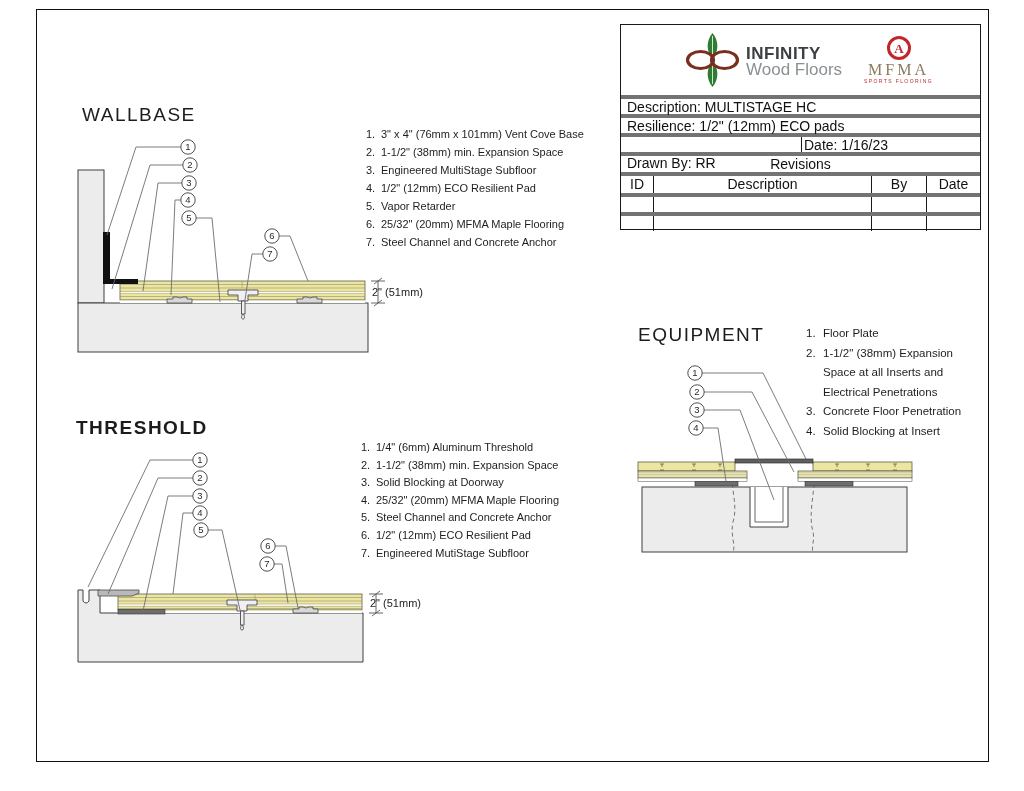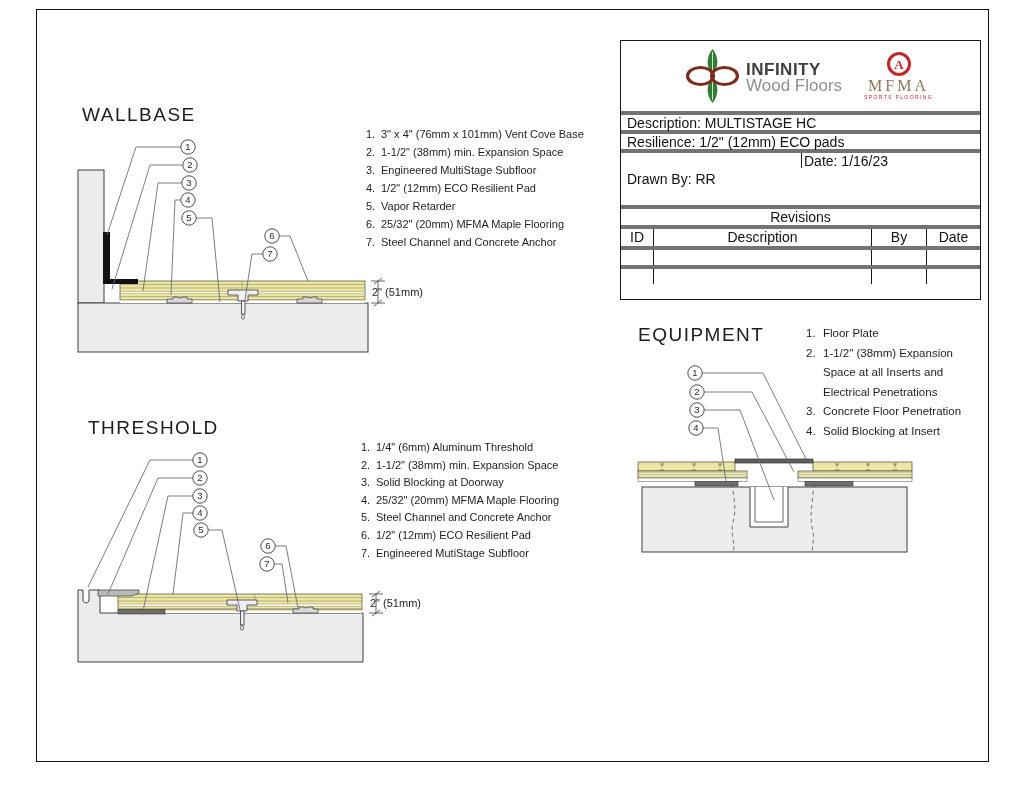--- a/index.html
+++ b/index.html
@@ -28,28 +28,28 @@
   svg .anchor { fill:#f0f0f0; stroke:#4a4a4a; stroke-width:0.9; }
   svg .leader { stroke:#6d6d6d; stroke-width:0.9; fill:none; }
   svg .callout-c { fill:#fff; stroke:#4f4f4f; stroke-width:1; }
   svg .callout-t { font-size:9.5px; fill:#2a2a2a; text-anchor:middle; font-family:"Liberation Sans",sans-serif; }
   svg .dim { stroke:#555; stroke-width:0.9; }
   svg .dimtxt { font-size:11px; fill:#222; font-family:"Liberation Sans",sans-serif; }
   svg .dark { fill:#6e6e6e; stroke:#333; stroke-width:0.6; }
   svg .breakline { stroke:#666; stroke-width:0.9; fill:none; stroke-dasharray:4 3; }
 
   
-  #title-block { position:absolute; left:620px; top:40px; width:361px; height:260px; border:1.6px solid #1a1a1a; background:#fff; font-size:14px; color:#111; }
+  #title-block { position:absolute; left:620px; top:24px; width:361px; height:206px; border:1.6px solid #1a1a1a; background:#fff; font-size:14px; color:#111; }
   .tb-row { border-top:4px solid #737373; display:flex; align-items:center; }
   .tb-logos { height:70px; display:flex; align-items:center; }
   .tb-line { height:19px; padding-left:6px; }
   .tb-split { height:19px; }
   .tb-split .cell-a { width:180px; padding-left:6px; height:100%; display:flex; align-items:center;margin-top:36px; }
   .tb-split .cell-b { flex:1; border-left:1px solid #1a1a1a; padding-left:2px; height:100%; display:flex; align-items:center; }
-  .tb-center { height:19.5px; justify-content:center;margin-top:37px; }
+  .tb-center { height:19.5px; justify-content:center; }
   .tb-grid { height:21px; }
   .tb-grid.short { height:19px; }
   .tb-grid .c { height:100%; display:flex; align-items:center; justify-content:center; }
   .tb-grid .c + .c { border-left:1px solid #1a1a1a; }
   .tb-grid .c1 { width:32px; } .tb-grid .c2 { width:218px; } .tb-grid .c3 { width:55px; } .tb-grid .c4 { flex:1; }
 
   .inf-text { margin-left:6px; }
   .inf-name { font-size:17px; font-weight:bold; color:#3c4043; letter-spacing:0.5px; line-height:18px; }
   .inf-sub { font-size:17px; color:#8b9094; line-height:13px; }
   .aacer { margin-left:22px; display:flex; flex-direction:column; align-items:center; }
@@ -166,21 +166,21 @@
     <div class="row">
         <span class="num">6.</span>
         <span class="txt">25/32" (20mm) MFMA Maple Flooring</span>
       </div>
     <div class="row">
         <span class="num">7.</span>
         <span class="txt">Steel Channel and Concrete Anchor</span>
       </div>
   </div>
 
-  <div class="detail-title" style="left:88px; top:417px;">THRESHOLD</div>
+  <div class="detail-title" style="left:76px; top:417px;font-weight:bold;">THRESHOLD</div>
 
   <svg class="drawing" style="left:70px; top:450px;" width="360" height="220" viewBox="0 0 360 220">
 
     <path class="outline" d="M8,212 L8,140 L13,140 L13,151 Q16,155 19,151 L19,140 L30,140 L30,163 L293,163 L293,212 Z"></path>
 
     <g>
       <rect class="yellow" x="48" y="144" width="244" height="16"></rect>
       <line class="innerline" x1="48" y1="147.5" x2="292" y2="147.5"></line>
       <line class="innerline" x1="48" y1="151" x2="292" y2="151"></line>
       <rect class="whiteband" x="48.4" y="154" width="243.2" height="2.2"></rect>

